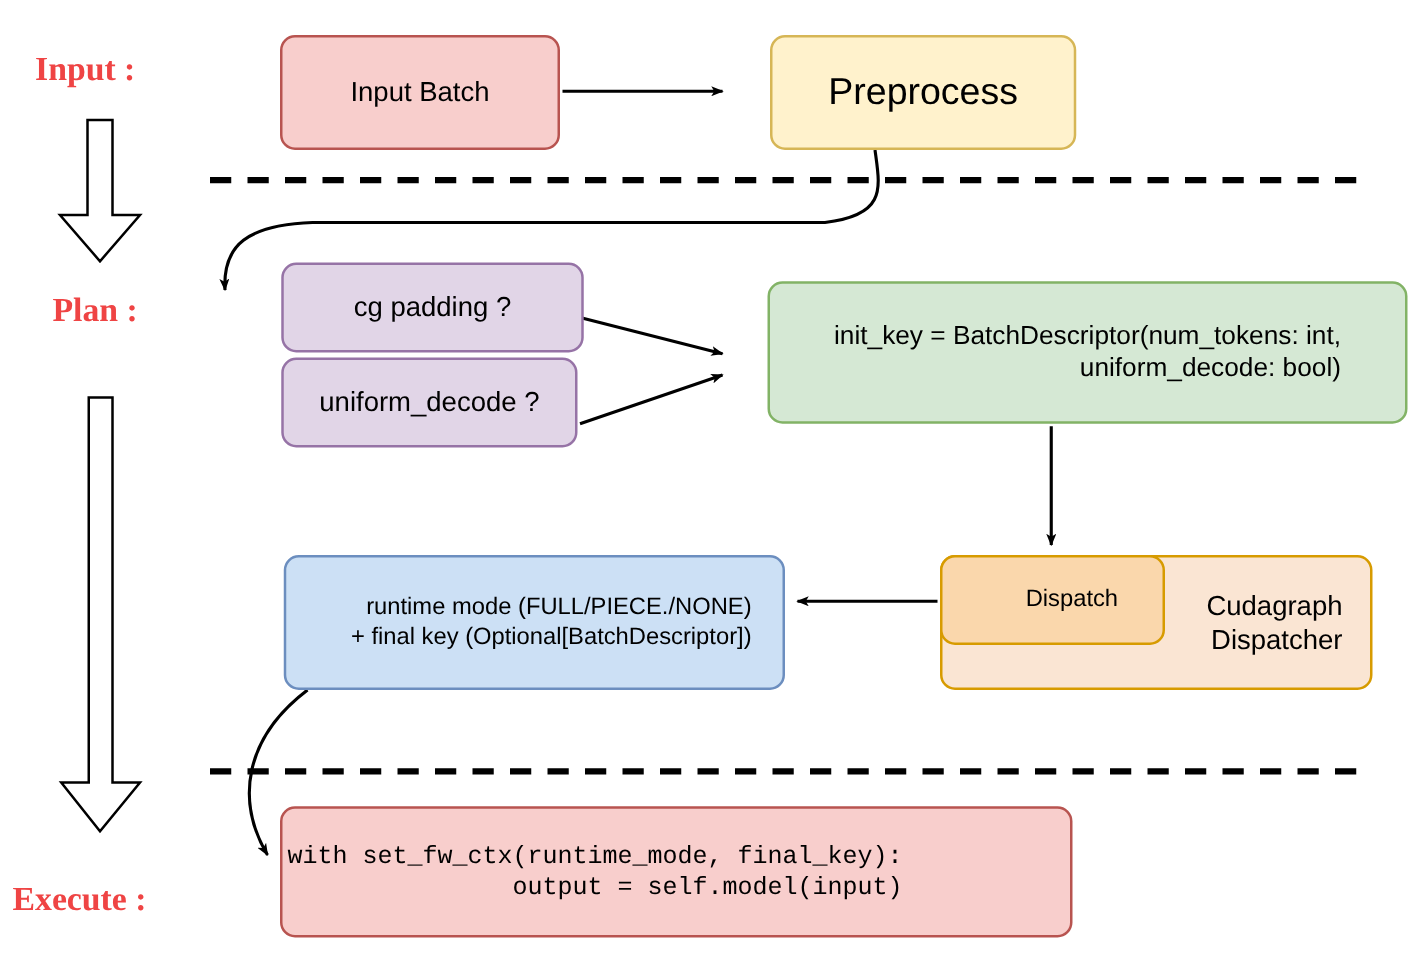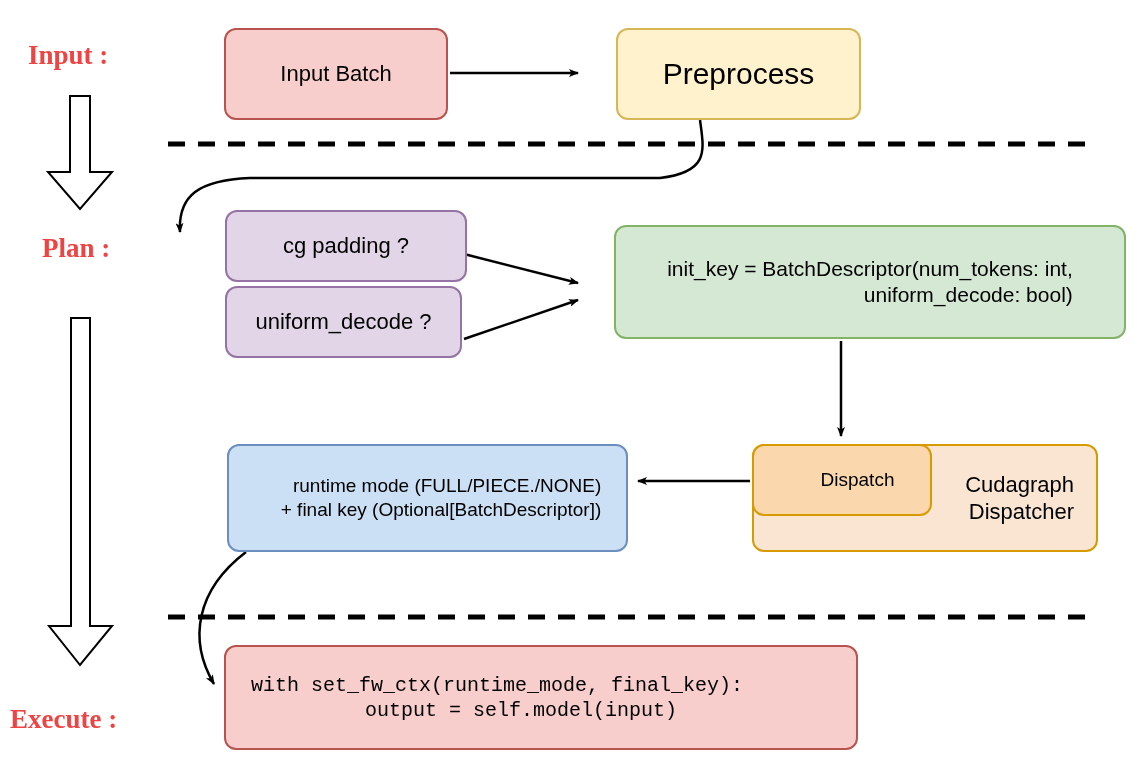--- a/index.html
+++ b/index.html
@@ -42,22 +42,22 @@
   .stage-label {
     position: absolute;
     font-weight: bold;
     color: #ef4444;
     white-space: nowrap;
     font-family: Liberation Serif, serif;
   }
   .code-node {
     font-family: "Liberation Mono", "DejaVu Sans Mono", monospace;
     justify-content: flex-start;
-    text-align: center;
-    padding-left: 25px;
+    text-align: right;
+    padding-left: 4px;
     white-space: pre;
   }
   
   #node-input-batch   { left:224px; top:28px;  width:224px; height:92px;  font-size:22px; }
   #node-preprocess    { left:616px; top:28px;  width:245px; height:92px;  font-size:30px; }
   #node-cg-padding    { left:225px; top:210px; width:242px; height:72px;  font-size:22px; }
   #node-uniform-dec   { left:225px; top:286px; width:237px; height:72px;  font-size:22px; }
   #node-init-key      { left:614px; top:225px; width:512px; height:114px; font-size:21px; }
   #node-cudagraph     { left:752px; top:444px; width:346px; height:108px; font-size:22px;
                          align-items:center; justify-content:flex-end; padding-right:22px;padding-left:12px; }

